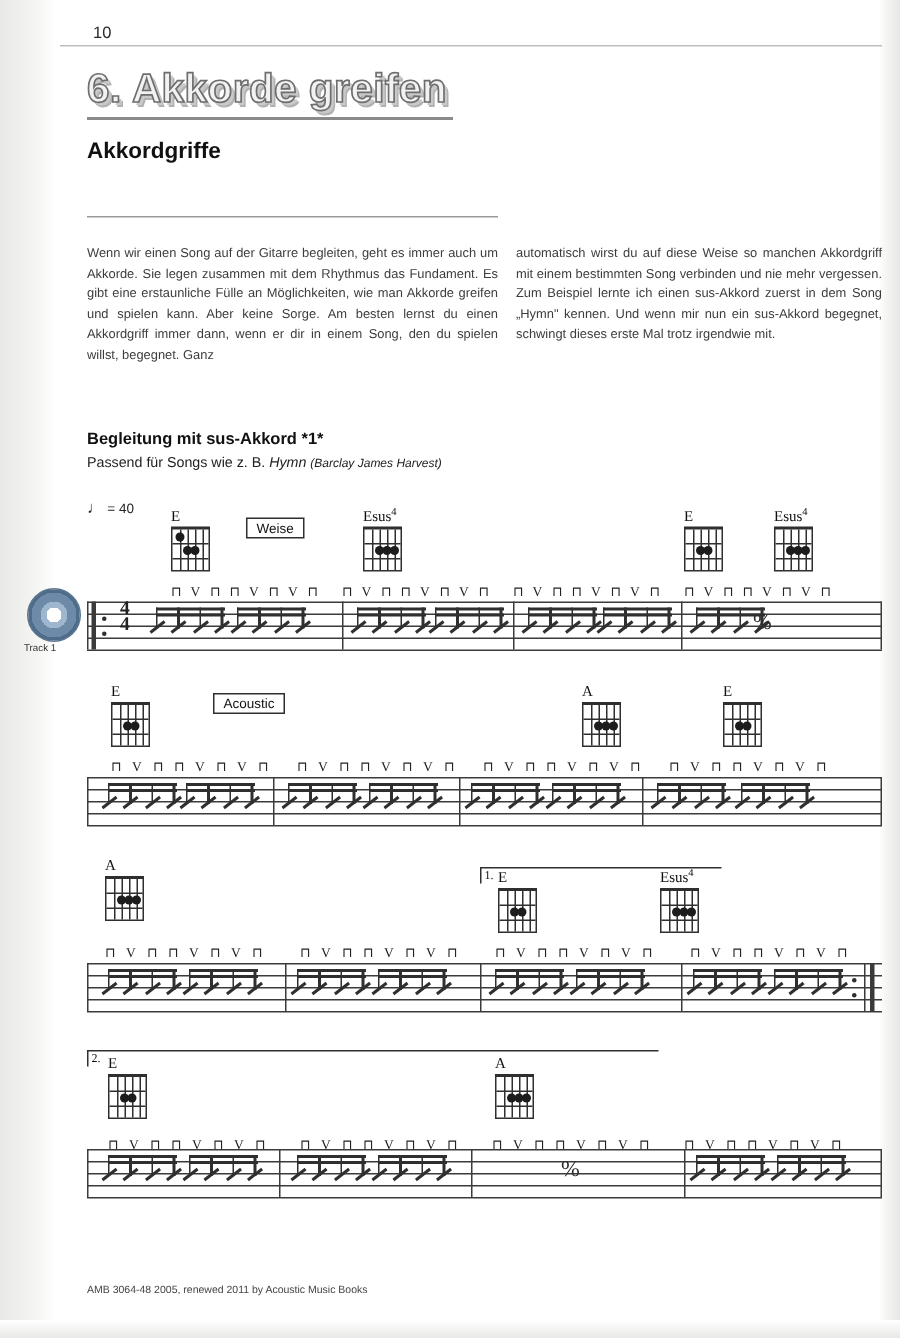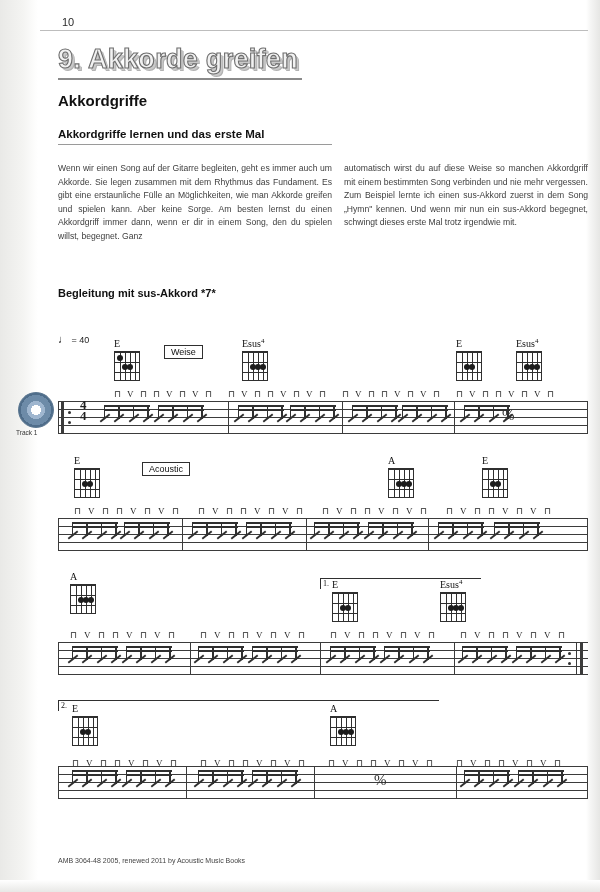--- a/index.html
+++ b/index.html
@@ -257,31 +257,33 @@
 
 <div id="page">
 
   <div class="scan-edge-left"></div>
   <div class="scan-edge-right"></div>
   <div class="scan-edge-bottom"></div>
 
   <div class="page-num">10</div>
   <div class="top-rule"></div>
 
-  <div class="chapter-title">9. Akkorde greifen</div>
+  <div class="chapter-title">6. Akkorde greifen</div>
   <div class="chapter-underline"></div>
 
   <div class="h2">Akkordgriffe</div>
-  <div class="h3">Akkordgriffe lernen und das erste Mal</div>
   <div class="h3-rule"></div>
 
   <div class="body-col" id="col-right">automatisch wirst du auf diese Weise so manchen Akkordgriff mit einem bestimmten Song verbinden und nie mehr vergessen. Zum Beispiel lernte ich einen sus-Akkord zuerst in dem Song „Hymn" kennen. Und wenn mir nun ein sus-Akkord begegnet, schwingt dieses erste Mal trotz irgendwie mit.</div>
   <div class="body-col" id="col-left">Wenn wir einen Song auf der Gitarre begleiten, geht es immer auch um Akkorde. Sie legen zusammen mit dem Rhythmus das Fundament. Es gibt eine erstaunliche Fülle an Möglichkeiten, wie man Akkorde greifen und spielen kann. Aber keine Sorge. Am besten lernst du einen Akkordgriff immer dann, wenn er dir in einem Song, den du spielen willst, begegnet. Ganz</div>
 
-  <div class="section-title">Begleitung mit sus-Akkord *7*</div>
+  <div class="section-title">Begleitung mit sus-Akkord *1*</div>
+  <div class="section-sub">
+    <span>Passend für Songs wie z. B. </span><i>Hymn</i> <i style="font-size:8px;">(Barclay James Harvest)</i>
+  </div>
 
   <div class="tempo">
     <span class="note">♩</span>
     <span>= 40</span>
   </div>
 
   <div class="cd-icon"></div>
   <div class="cd-label">Track 1</div>
 
   <div class="system" id="sys1" style="left:58px; top:345px; width:530px; height:90px;">

